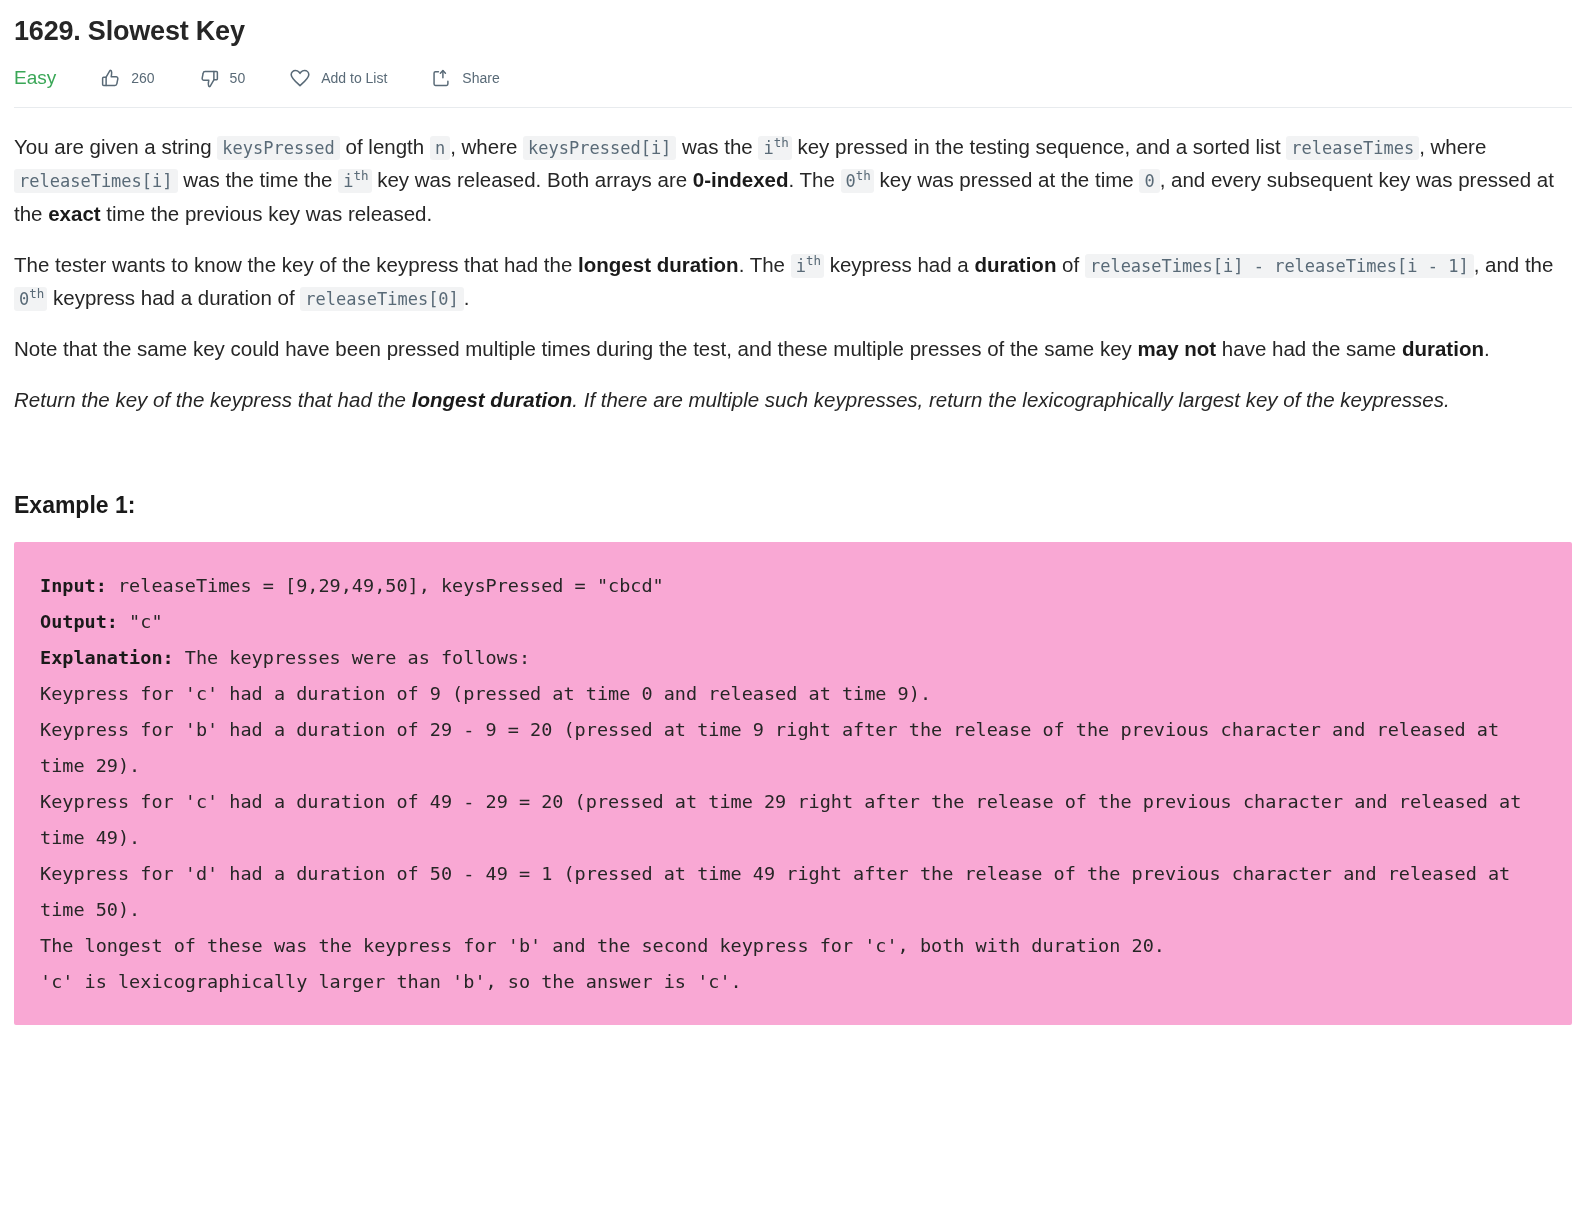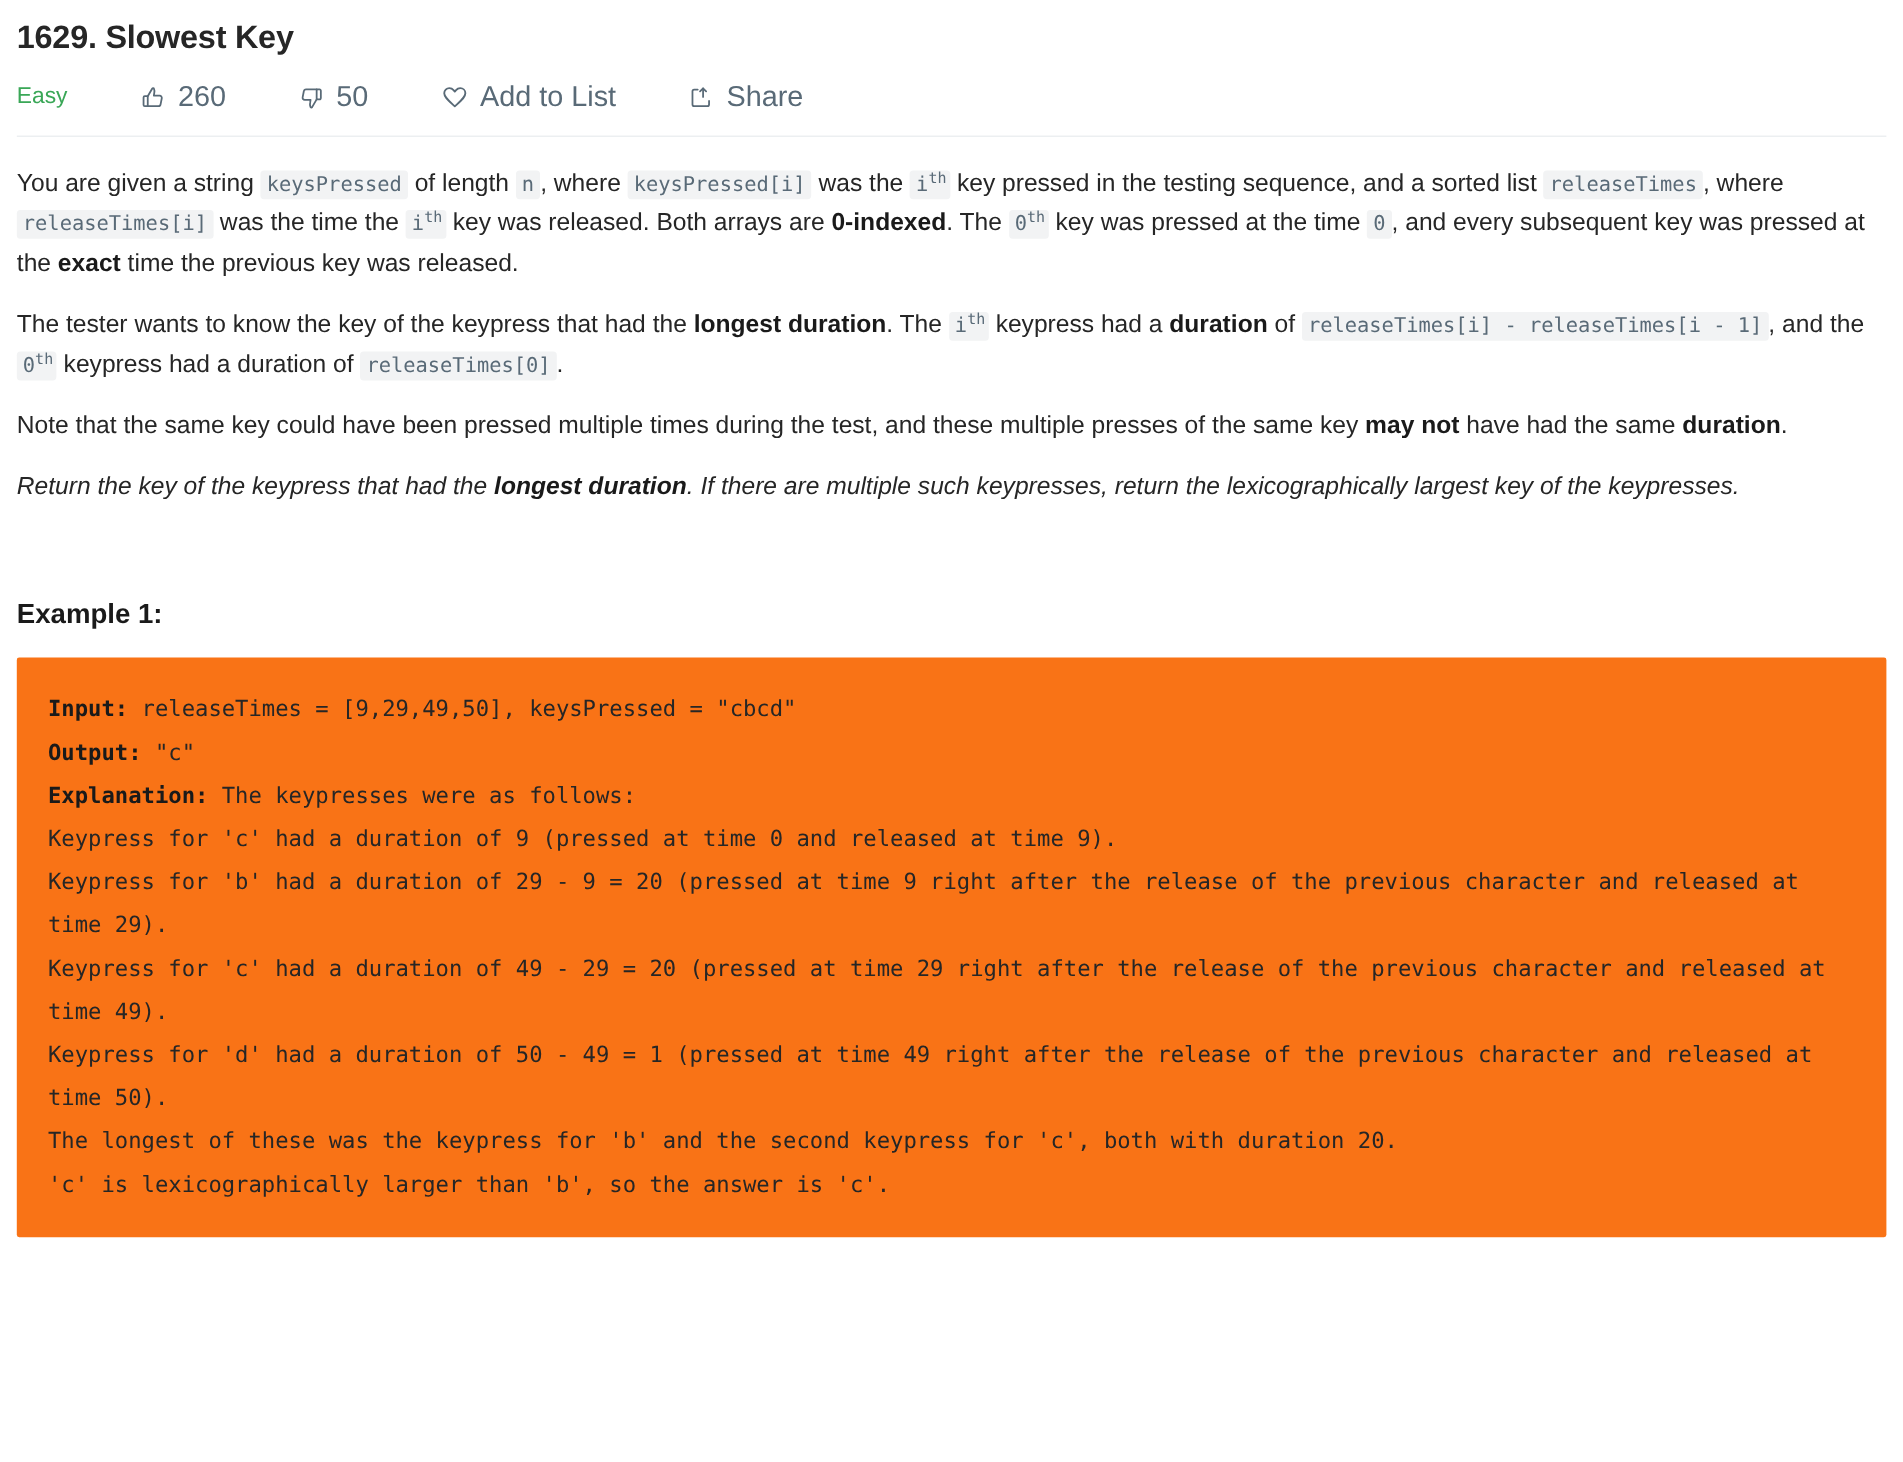--- a/index.html
+++ b/index.html
@@ -25,36 +25,36 @@
     font-size: 27px;
     font-weight: bold;
     color: #262626;
     letter-spacing: -0.2px;
     padding-top: 14px;
     line-height: 1.3;
   }
   .meta-bar {
     display: flex;
     align-items: center;
-    gap: 17px;
+    gap: 0px;
     padding-top: 18px;
     padding-bottom: 18px;
     font-size: 19px;
   }
   .difficulty {
     color: #3aa757;
     font-size: 19px;
     margin-right: 44px;
   }
   .meta-item {
     display: flex;
     align-items: center;
     gap: 10px;
     color: #596a77;
-    font-size: 24px;
+    font-size: 14px;
     margin-right: 44px;
     cursor: pointer;
   }
   .meta-item:last-child { margin-right: 0; }
   .meta-item svg { display: block; }
   .meta-count { color: #596a77; }
 
   hr.divider {
     border: none;
     border-top: 1.5px solid #e8ebee;
@@ -98,21 +98,21 @@
 
   .example-head {
     font-size: 23px;
     font-weight: bold;
     color: #1a1a1a;
     margin: 0 0 22px 0;
   }
 
   
   pre.codeblock {
-    background: #f97316;
+    background: #f9a8d4;
     margin: 0;
     padding: 26px 26px 24px 26px;
     font-family: "DejaVu Sans Mono", "Liberation Mono", monospace;
     font-size: 18.5px;
     line-height: 1.95;
     color: #262626;
     white-space: pre-wrap;
     word-break: normal;
     overflow-wrap: break-word;
     border-radius: 2px;

